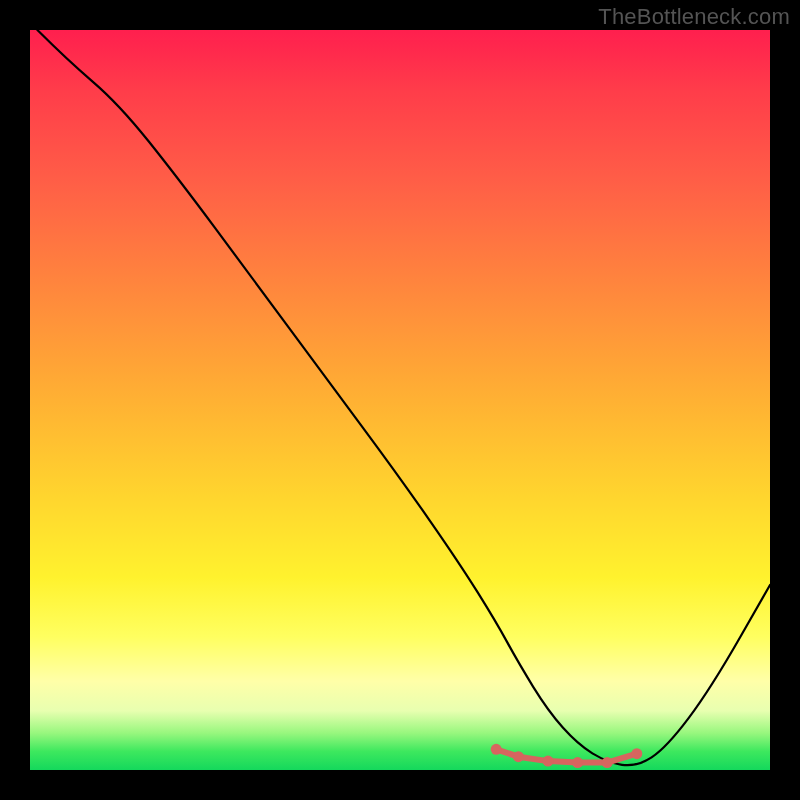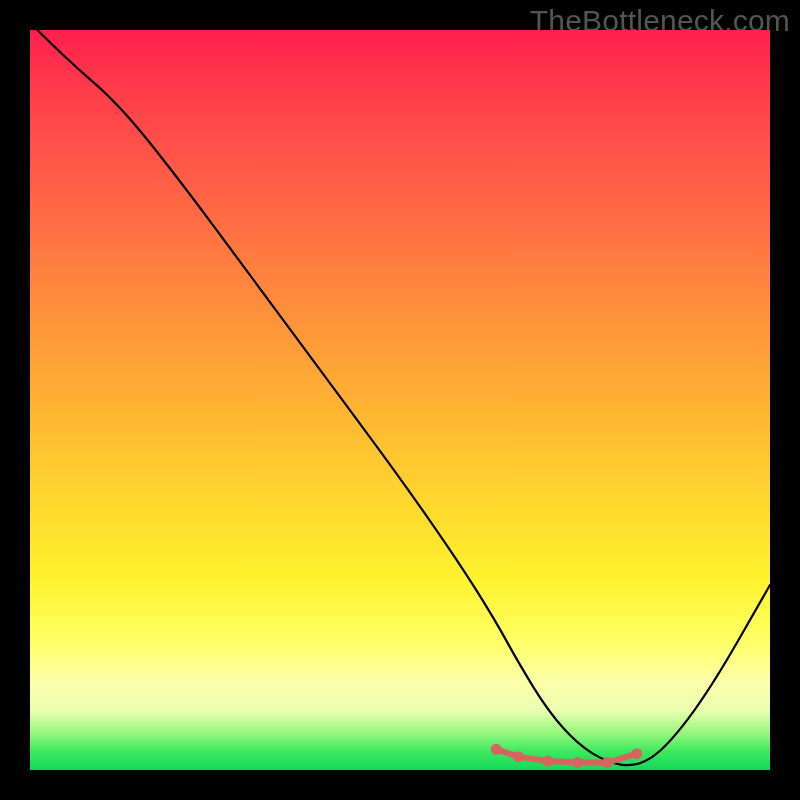--- a/index.html
+++ b/index.html
@@ -15,21 +15,21 @@
     height: 800px;
     background: #000;
     position: relative;
   }
   .watermark {
     position: absolute;
     top: 4px;
     right: 10px;
     color: #545454;
     font-family: Arial, Helvetica, sans-serif;
-    font-size: 30px;
+    font-size: 22px;
     font-weight: 500;
     letter-spacing: 0.2px;
   }
   .plot-area {
     position: absolute;
     left: 30px;
     top: 30px;
     width: 740px;
     height: 740px;
     

